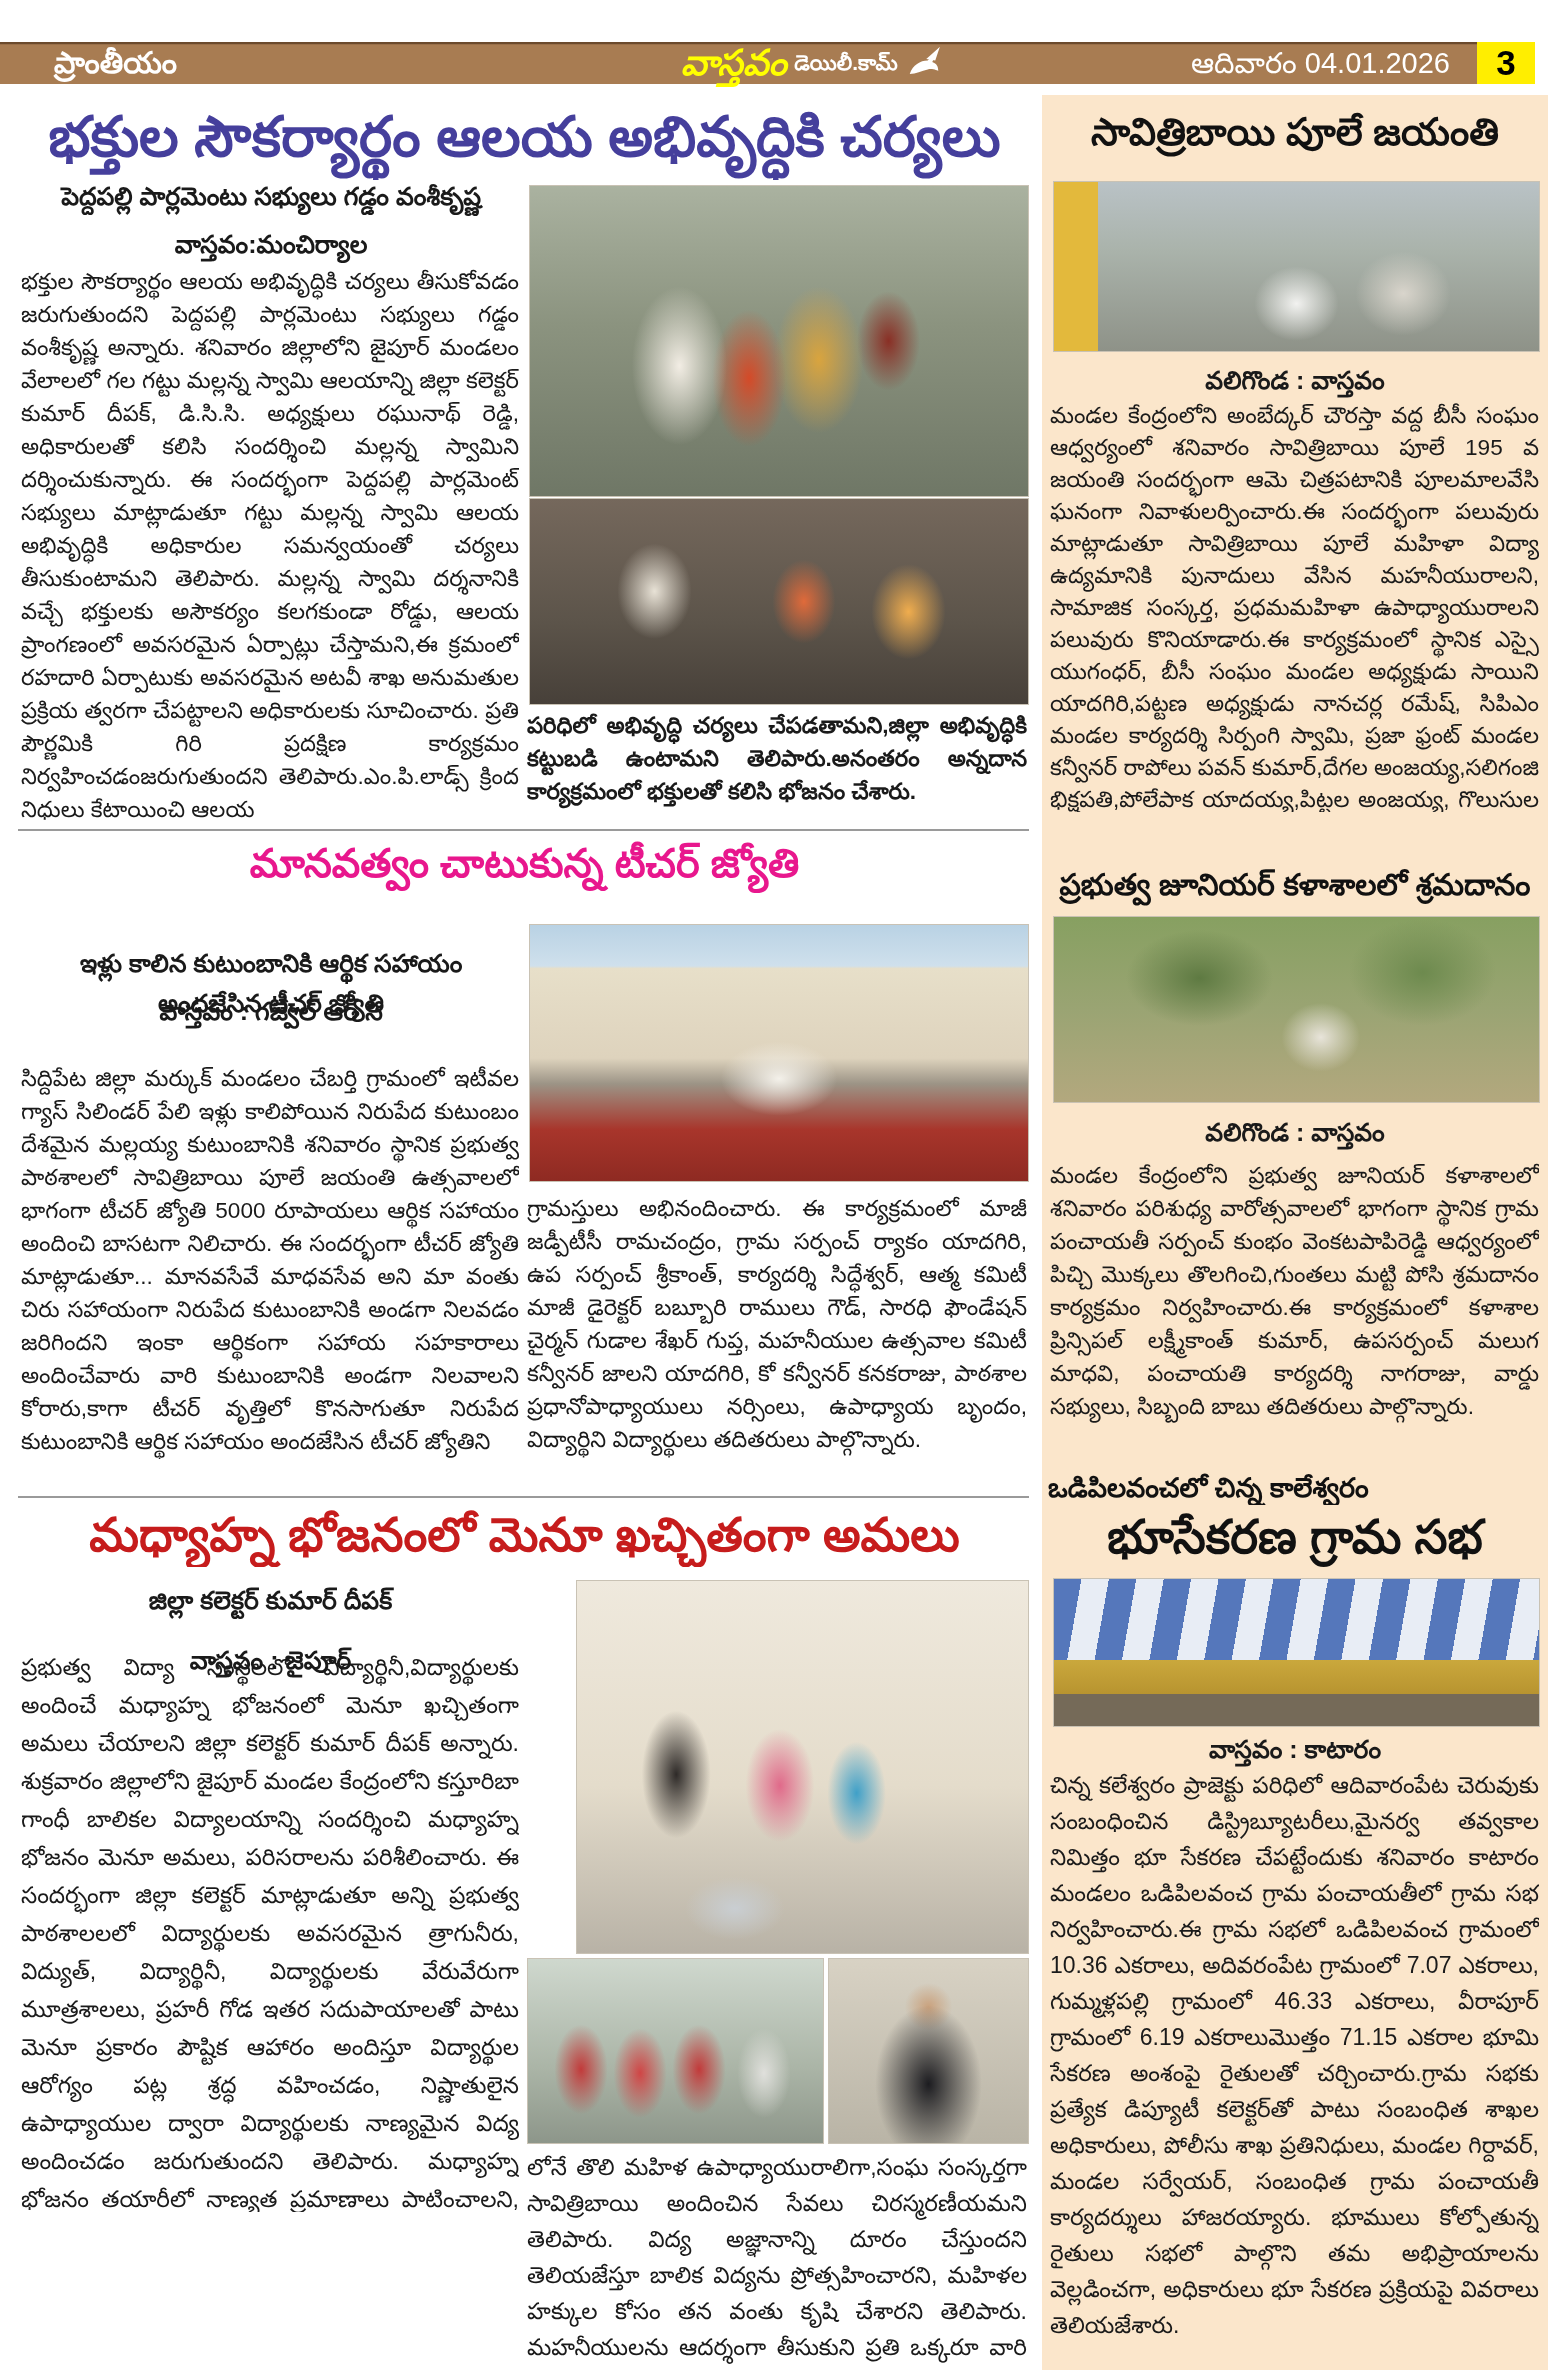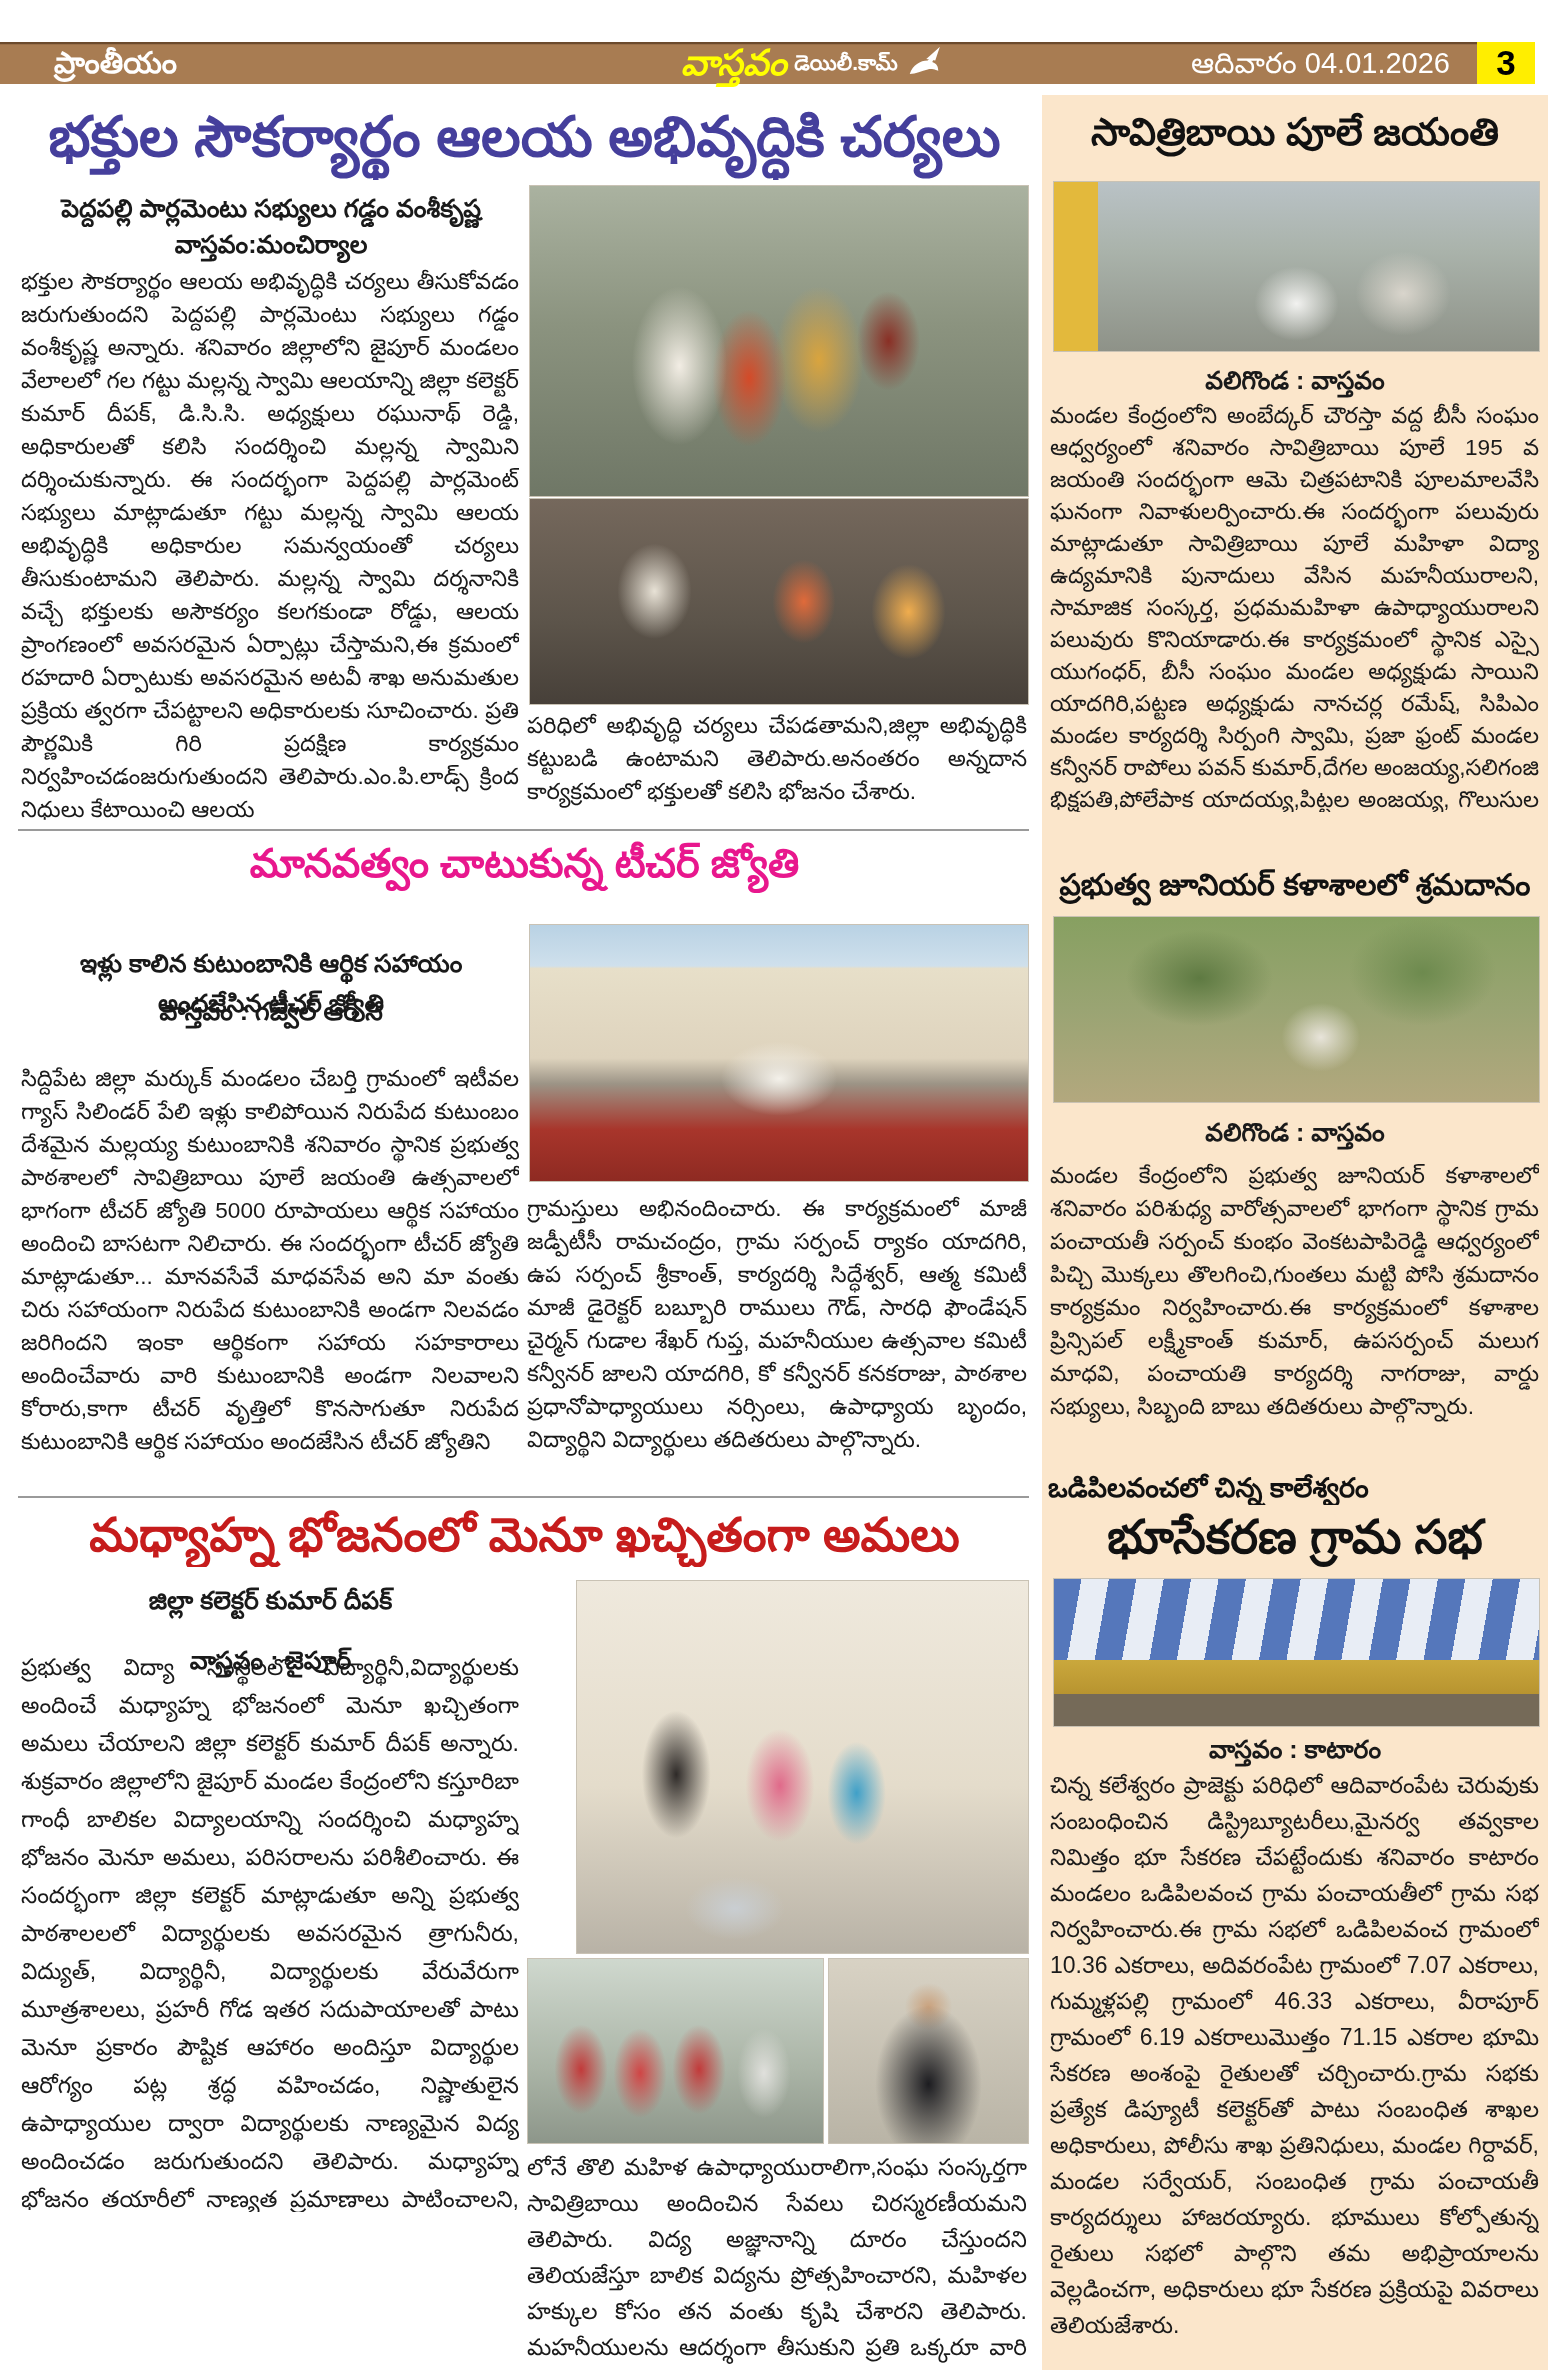--- a/index.html
+++ b/index.html
@@ -90,26 +90,26 @@
       <svg width="41" height="36" viewBox="0 0 27 24">
         <path fill="#ffffff" d="M3 20c2-6 7-9 12-9l8-9-5 10c3 1 4 3 4 6 0 0-4-2-7-1-4 1-8 3-12 3z"></path>
         <path fill="#ffffff" d="M14 10l9-8-3 9z"></path>
       </svg>
     </span>
   </div>
   <div class="abs date-line">ఆదివారం 04.01.2026</div>
   <div class="abs page-box">3</div>
 
   <div class="abs headline hl-temple">భక్తుల సౌకర్యార్థం ఆలయ అభివృద్ధికి చర్యలు</div>
-  <div class="abs byline" style="left:22.6px;top:194px;width:497px;">పెద్దపల్లి పార్లమెంటు సభ్యులు గడ్డం వంశీకృష్ణ</div>
+  <div class="abs byline" style="left:22.6px;top:182px;width:497px;">పెద్దపల్లి పార్లమెంటు సభ్యులు గడ్డం వంశీకృష్ణ</div>
   <div class="abs byline" style="left:22.6px;top:230px;width:497px;">వాస్తవం:మంచిర్యాల</div>
   <div class="abs body-text" style="left:21px;top:265px;width:498px;height:563px;">భక్తుల సౌకర్యార్థం ఆలయ అభివృద్ధికి చర్యలు తీసుకోవడం జరుగుతుందని పెద్దపల్లి పార్లమెంటు సభ్యులు గడ్డం వంశీకృష్ణ అన్నారు. శనివారం జిల్లాలోని జైపూర్ మండలం వేలాలలో గల గట్టు మల్లన్న స్వామి ఆలయాన్ని జిల్లా కలెక్టర్ కుమార్ దీపక్, డి.సి.సి. అధ్యక్షులు రఘునాథ్ రెడ్డి, అధికారులతో కలిసి సందర్శించి మల్లన్న స్వామిని దర్శించుకున్నారు. ఈ సందర్భంగా పెద్దపల్లి పార్లమెంట్ సభ్యులు మాట్లాడుతూ గట్టు మల్లన్న స్వామి ఆలయ అభివృద్ధికి అధికారుల సమన్వయంతో చర్యలు తీసుకుంటామని తెలిపారు. మల్లన్న స్వామి దర్శనానికి వచ్చే భక్తులకు అసౌకర్యం కలగకుండా రోడ్డు, ఆలయ ప్రాంగణంలో అవసరమైన ఏర్పాట్లు చేస్తామని,ఈ క్రమంలో రహదారి ఏర్పాటుకు అవసరమైన అటవీ శాఖ అనుమతుల ప్రక్రియ త్వరగా చేపట్టాలని అధికారులకు సూచించారు. ప్రతి పౌర్ణమికి గిరి ప్రదక్షిణ కార్యక్రమం నిర్వహించడంజరుగుతుందని తెలిపారు.ఎం.పి.లాడ్స్ క్రింద నిధులు కేటాయించి ఆలయ</div>
   <div class="abs photo ph-temple1" style="left:529px;top:185px;width:498px;height:310px;"></div>
   <div class="abs photo ph-temple2" style="left:529px;top:498px;width:498px;height:205px;"></div>
-  <div class="abs body-text" style="left:527px;top:709px;width:500px;height:105px;">పరిధిలో అభివృద్ధి చర్యలు చేపడతామని,జిల్లా అభివృద్ధికి కట్టుబడి ఉంటామని తెలిపారు.అనంతరం అన్నదాన కార్యక్రమంలో భక్తులతో కలిసి భోజనం చేశారు.</div>
+  <div class="abs body-text" style="left:527px;top:709px;width:500px;height:105px;font-weight:bold;">పరిధిలో అభివృద్ధి చర్యలు చేపడతామని,జిల్లా అభివృద్ధికి కట్టుబడి ఉంటామని తెలిపారు.అనంతరం అన్నదాన కార్యక్రమంలో భక్తులతో కలిసి భోజనం చేశారు.</div>
   <div class="abs rule" style="left:18px;top:829px;width:1011px;"></div>
 
   <div class="abs headline hl-teacher">మానవత్వం చాటుకున్న టీచర్ జ్యోతి</div>
   <div class="abs byline" style="left:22.6px;top:949px;width:497px;">ఇళ్లు కాలిన కుటుంబానికి ఆర్థిక సహాయం</div>
   <div class="abs byline" style="left:22.6px;top:989px;width:497px;">అందజేసిన టీచర్ జ్యోతి</div>
   <div class="abs byline" style="left:22.6px;top:984px;width:497px;margin-top:13px;">వాస్తవం : గజ్వేల్ ఆర్ సి</div>
   <div class="abs photo ph-school" style="left:529px;top:924px;width:498px;height:256px;"></div>
   <div class="abs body-text" style="left:21px;top:1062px;width:498px;height:397px;">సిద్దిపేట జిల్లా మర్కుక్ మండలం చేబర్తి గ్రామంలో ఇటీవల గ్యాస్ సిలిండర్ పేలి ఇళ్లు కాలిపోయిన నిరుపేద కుటుంబం దేశమైన మల్లయ్య కుటుంబానికి శనివారం స్థానిక ప్రభుత్వ పాఠశాలలో సావిత్రిబాయి పూలే జయంతి ఉత్సవాలలో భాగంగా టీచర్ జ్యోతి 5000 రూపాయలు ఆర్థిక సహాయం అందించి బాసటగా నిలిచారు. ఈ సందర్భంగా టీచర్ జ్యోతి మాట్లాడుతూ... మానవసేవే మాధవసేవ అని మా వంతు చిరు సహాయంగా నిరుపేద కుటుంబానికి అండగా నిలవడం జరిగిందని ఇంకా ఆర్థికంగా సహాయ సహకారాలు అందించేవారు వారి కుటుంబానికి అండగా నిలవాలని కోరారు,కాగా టీచర్ వృత్తిలో కొనసాగుతూ నిరుపేద కుటుంబానికి ఆర్థిక సహాయం అందజేసిన టీచర్ జ్యోతిని</div>
   <div class="abs body-text" style="left:527px;top:1192px;width:500px;height:299px;">గ్రామస్తులు అభినందించారు. ఈ కార్యక్రమంలో మాజీ జడ్పీటీసీ రామచంద్రం, గ్రామ సర్పంచ్ ర్యాకం యాదగిరి, ఉప సర్పంచ్ శ్రీకాంత్, కార్యదర్శి సిద్ధేశ్వర్, ఆత్మ కమిటీ మాజీ డైరెక్టర్ బబ్బూరి రాములు గౌడ్, సారధి ఫౌండేషన్ చైర్మన్ గుడాల శేఖర్ గుప్త, మహనీయుల ఉత్సవాల కమిటీ కన్వీనర్ జాలని యాదగిరి, కో కన్వీనర్ కనకరాజు, పాఠశాల ప్రధానోపాధ్యాయులు నర్సింలు, ఉపాధ్యాయ బృందం, విద్యార్థిని విద్యార్థులు తదితరులు పాల్గొన్నారు.</div>
   <div class="abs rule" style="left:18px;top:1496px;width:1011px;"></div>

